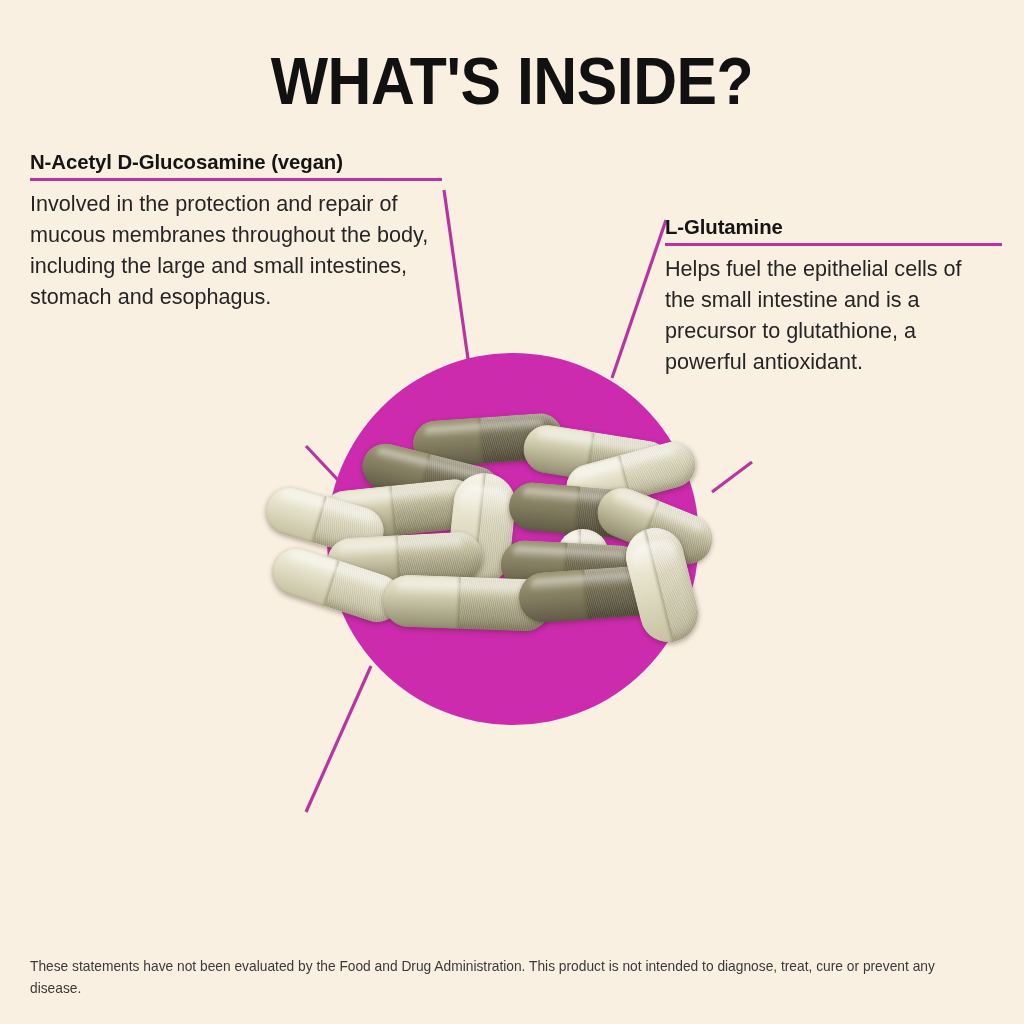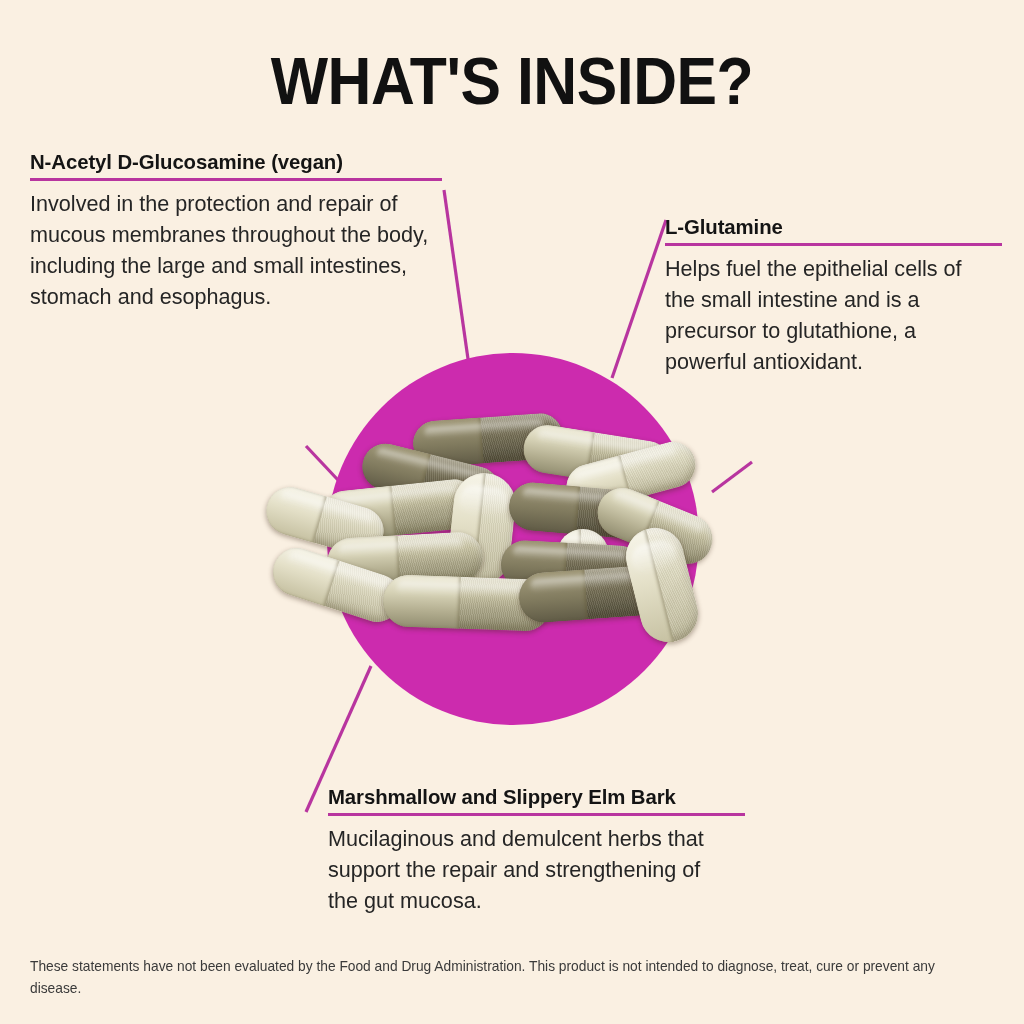--- a/index.html
+++ b/index.html
@@ -228,21 +228,16 @@
   </div>
 
   <div class="callout" id="callout-glut">
     <h3>L-Glutamine</h3>
     <div class="rule"></div>
     <p>Helps fuel the epithelial cells of the small intestine and is a precursor to glutathione, a powerful antioxidant.</p>
   </div>
 
 
 
-  <div class="callout" id="callout-msh">
-    <h3>Marshmallow and Slippery Elm Bark</h3>
-    <div class="rule"></div>
-    <p>Mucilaginous and demulcent herbs that support the repair and strengthening of the gut mucosa.</p>
-  </div>
 
   <div id="disclaimer">These statements have not been evaluated by the Food and Drug Administration. This product is not intended to diagnose, treat, cure or prevent any disease.</div>
 
 </div>
 
 </body></html>

